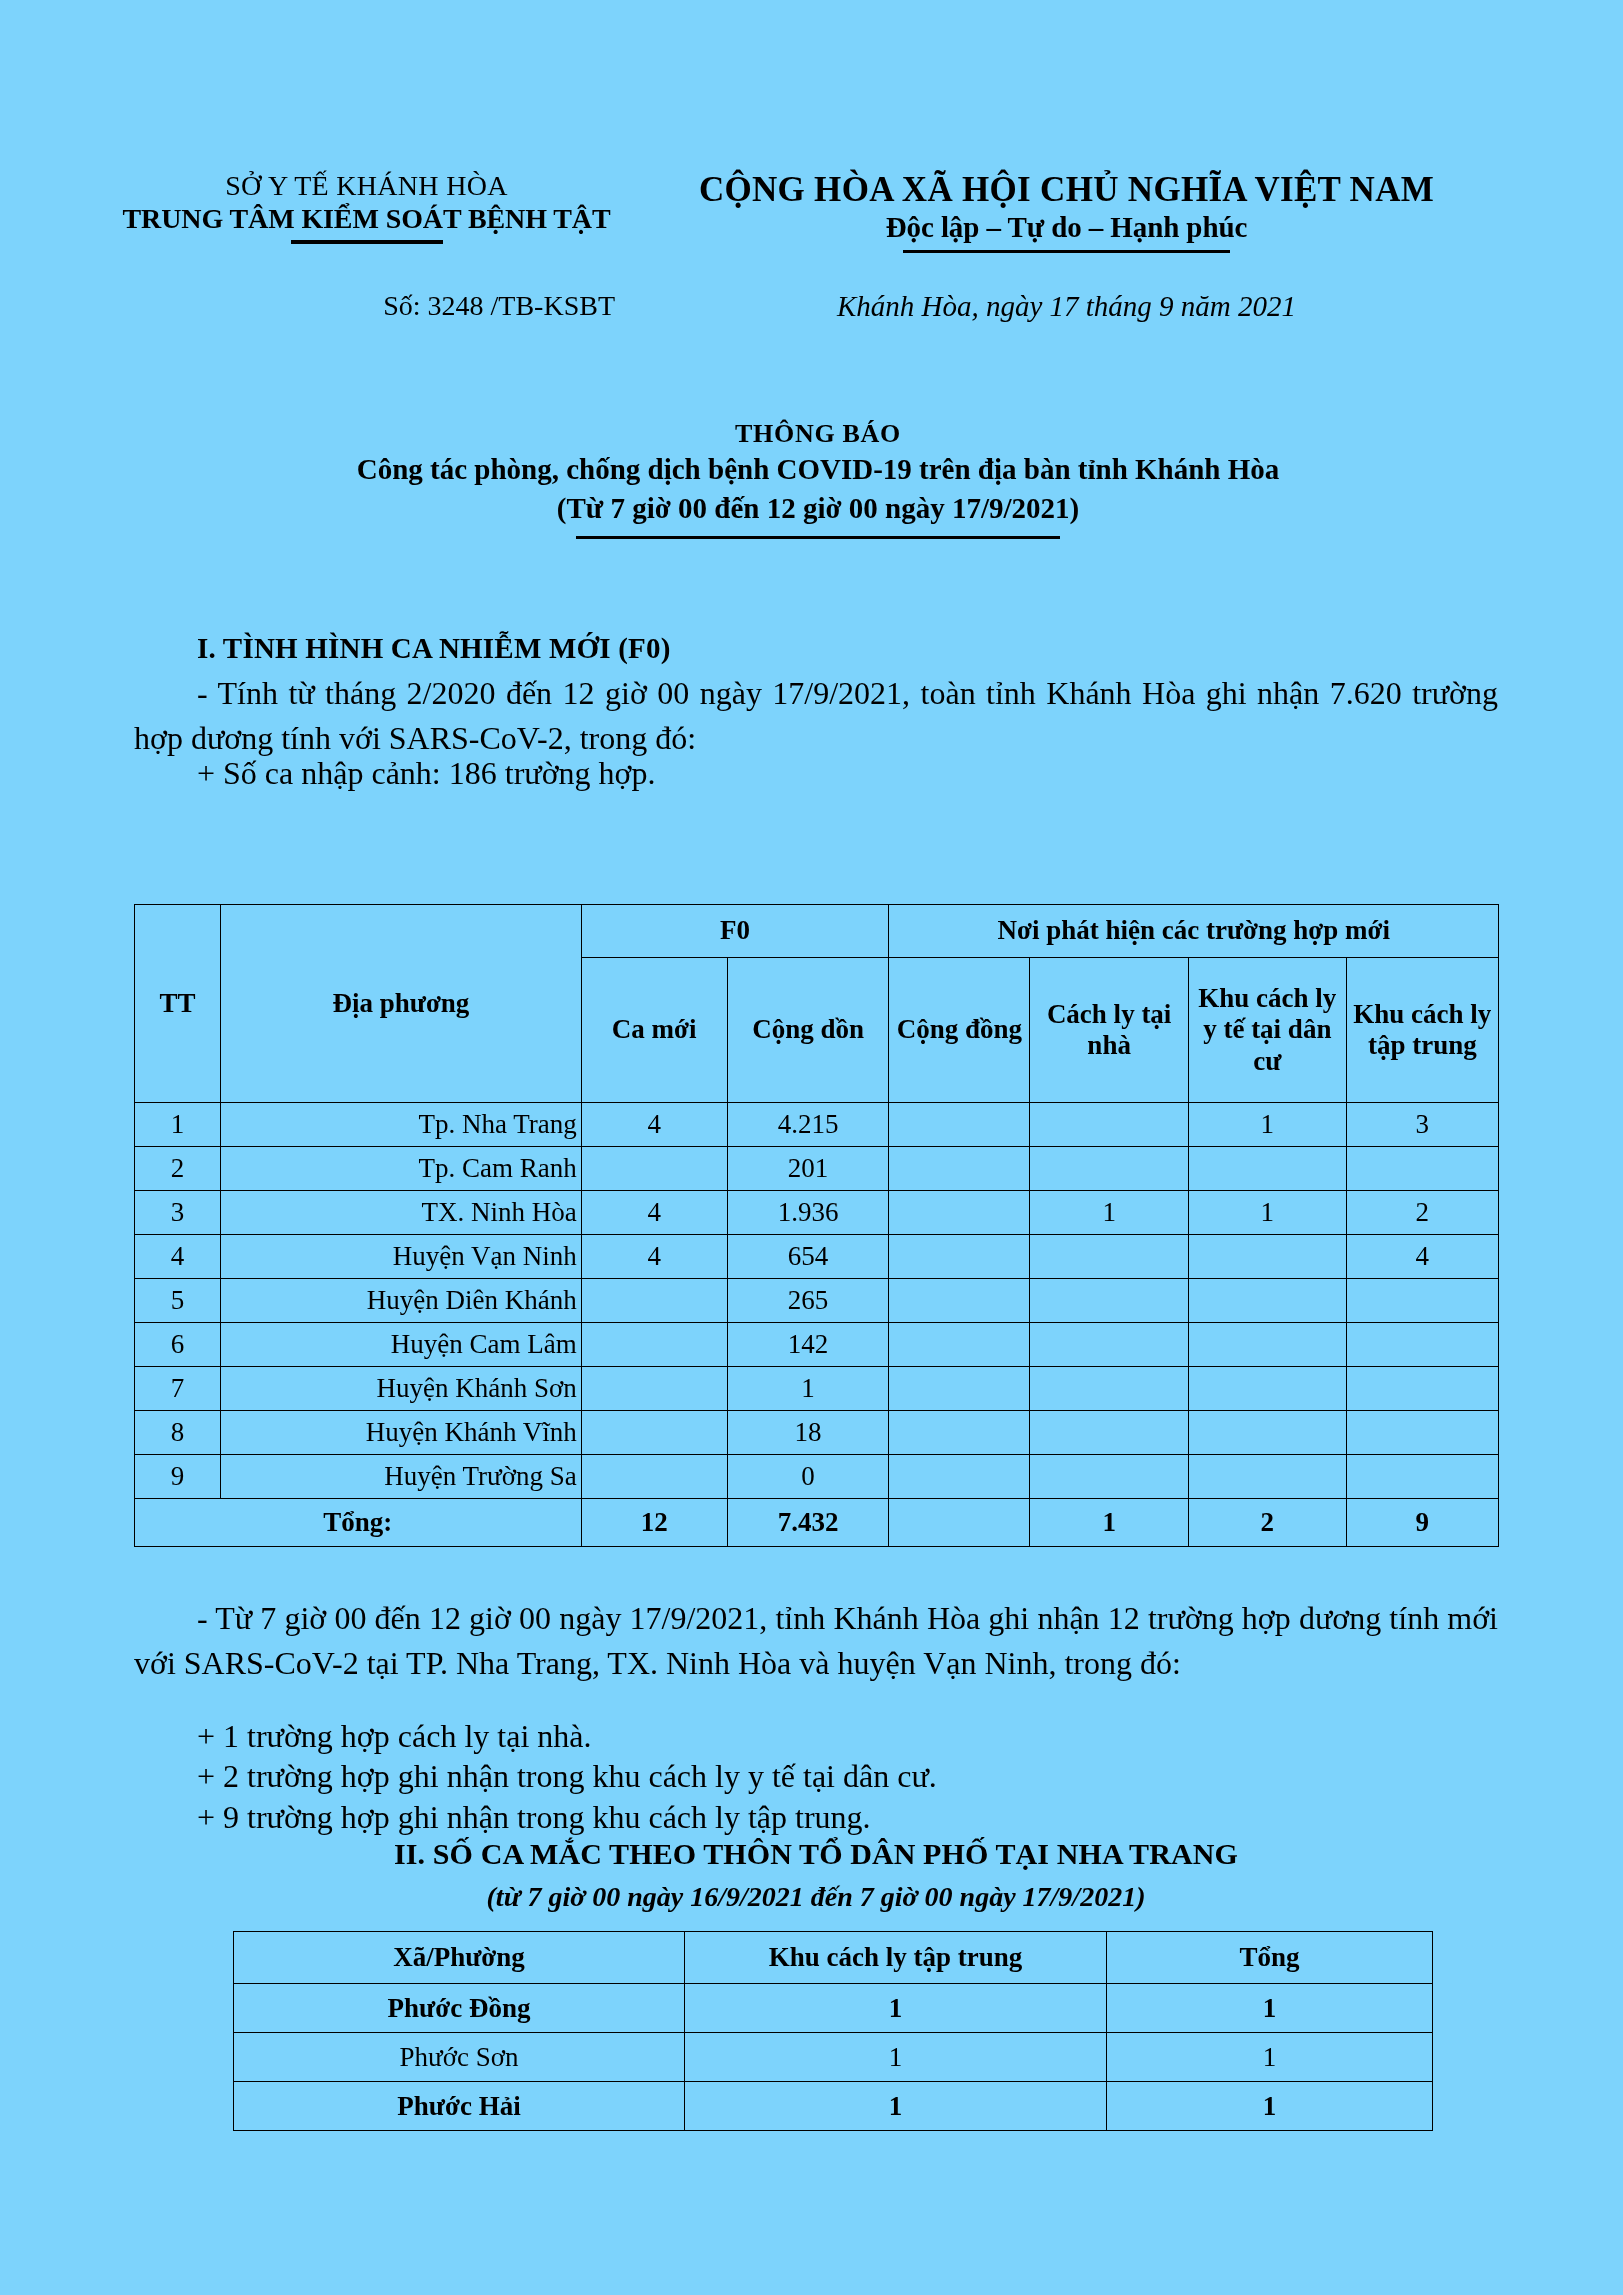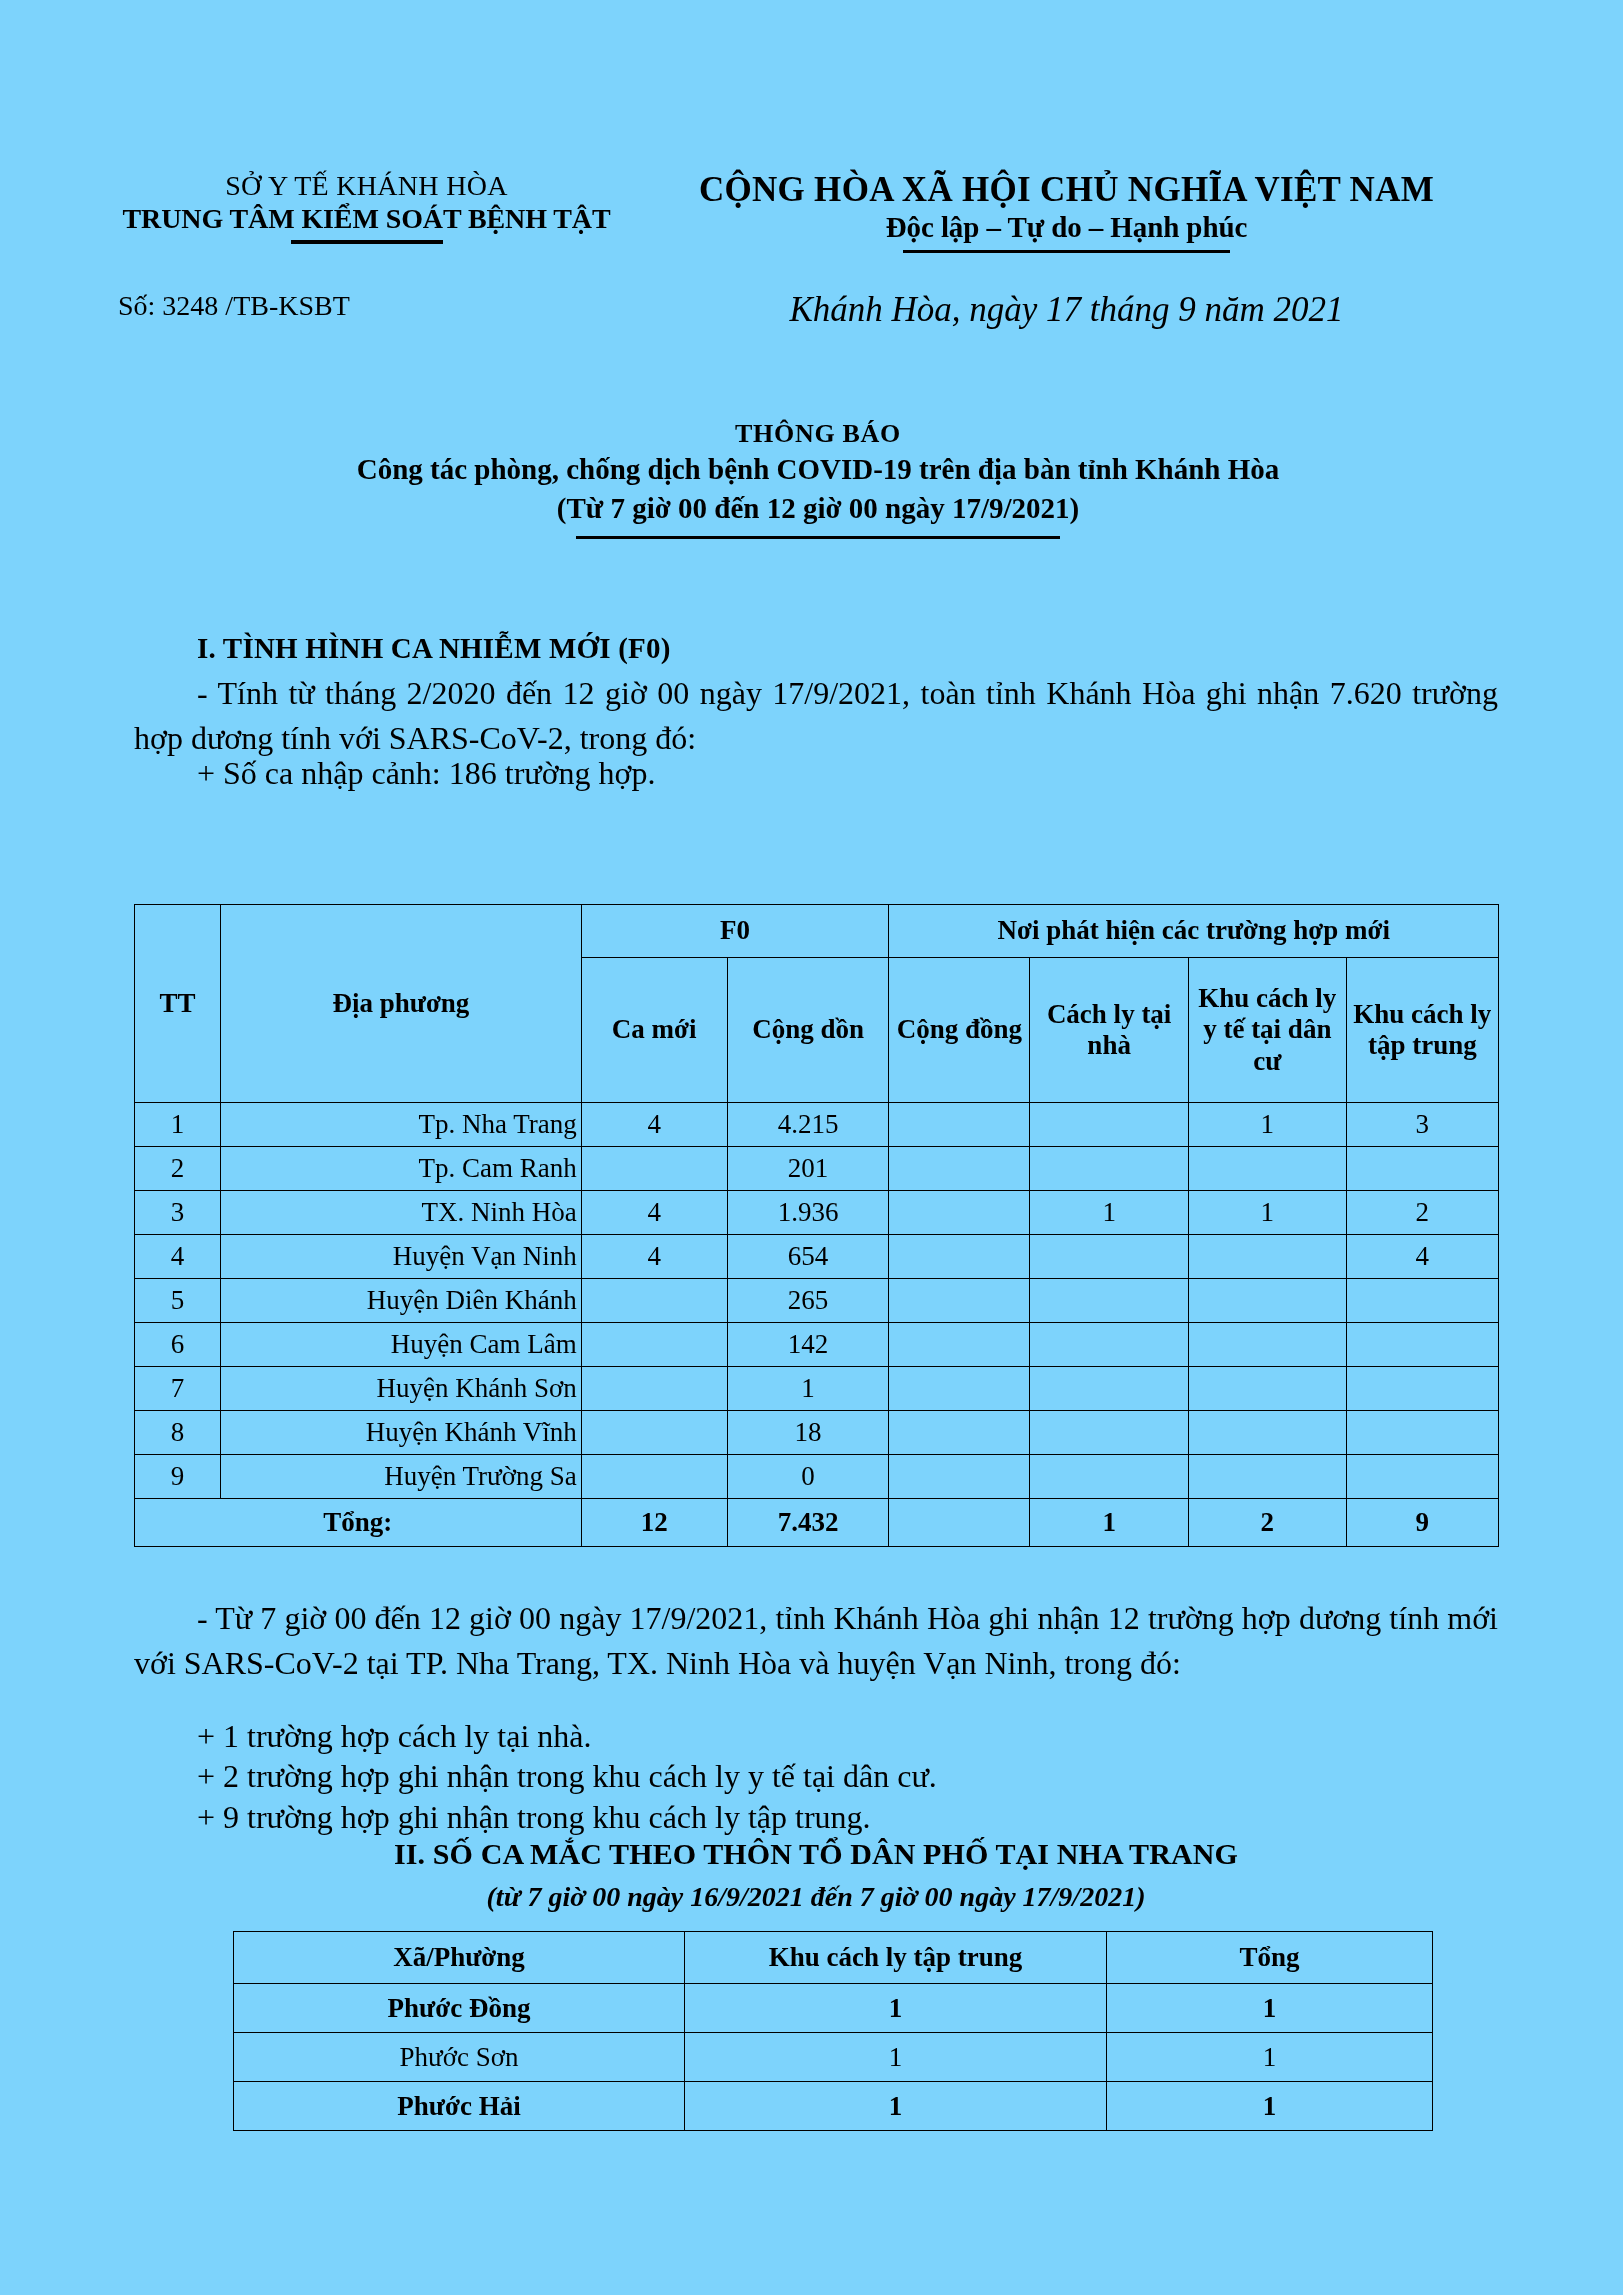--- a/index.html
+++ b/index.html
@@ -58,30 +58,30 @@
     margin: 5.2px auto 0 auto;
   }
   .rule-left { width: 152px; }
   .rule-right { width: 327px; }
 
   .docnum {
     position: absolute;
     top: 290px;
     left: 118px;
     width: 497px;
-    text-align: left;
+    text-align: right;
     font-size: 28px;
   }
   .place-date {
     position: absolute;
     top: 290px;
     left: 615px;
     width: 903px;
     text-align: center;
-    font-size: 35px;
+    font-size: 29px;
     font-style: italic;
   }
 
   
   .titleblock {
     position: absolute;
     top: 417px;
     left: 118px;
     width: 1400px;
     text-align: center;

